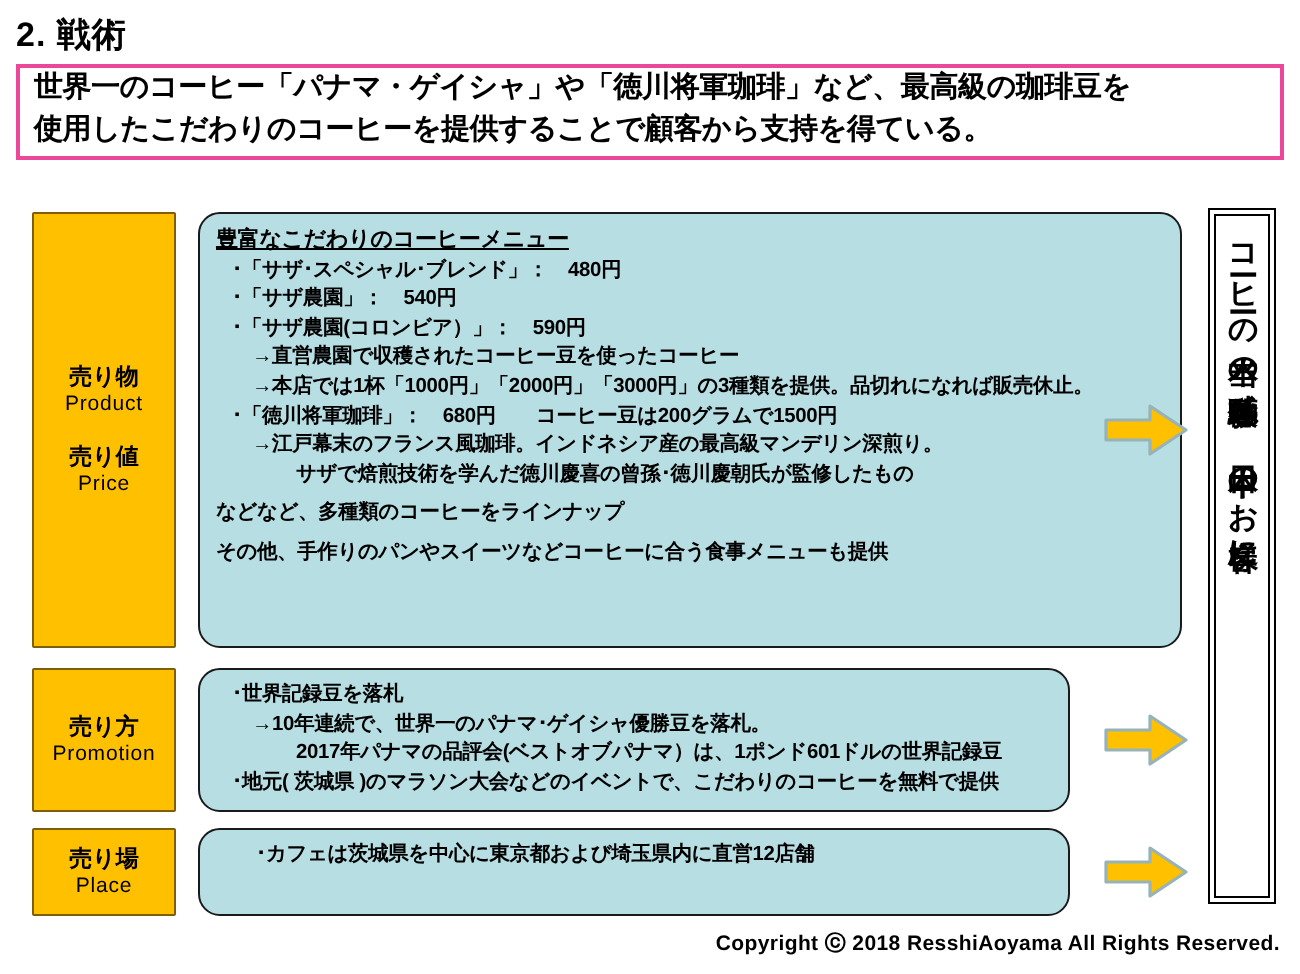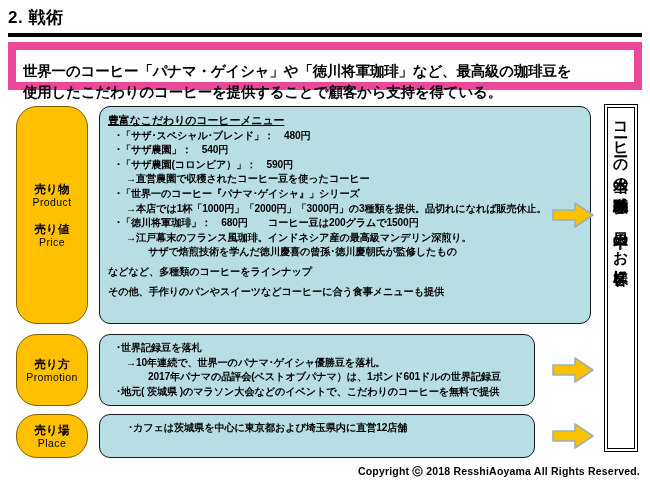--- a/index.html
+++ b/index.html
@@ -32,43 +32,43 @@
     top: 33px;
     width: 634px;
     height: 4px;
     background: #000000;
   }
 
   
   #headline-box {
     position: absolute;
     left: 8px;
-    top: 42px;
+    top: 32px;
     width: 634px;
     height: 48px;
     box-sizing: border-box;
-    border: 8px solid #ec4899;
+    border: 2px solid #ec4899;
     background: #ffffff;
-    padding: 11px 7px 0 7px;
+    padding: 0 7px 0 7px;
   }
   #headline-box .line {
     font-size: 14.5px;
     font-weight: bold;
     line-height: 21px;
     white-space: nowrap;
     letter-spacing: -0.2px;
   }
 
   
   .label-box {
     position: absolute;
     box-sizing: border-box;
     background: #ffc000;
     border: 1.2px solid #7f6000;
-    border-radius: 21px;
+    border-radius: 1px;
     display: flex;
     flex-direction: column;
     align-items: center;
     justify-content: center;
     gap: 2px;
   }
   .label-box .jp {
     font-size: 11.5px;
     font-weight: bold;
     letter-spacing: 0px;
@@ -180,21 +180,20 @@
     <div class="en">Price</div>
   </div>
 </div>
 
 <div class="content-box" style="left:99px; top:106px; width:492px; height:218px;">
   <div class="ln hdr">豊富なこだわりのコーヒーメニュー</div>
   <div class="ln ind1">･「サザ･スペシャル･ブレンド」：　480円</div>
   <div class="ln ind1">･「サザ農園」：　540円</div>
   <div class="ln ind1">･「サザ農園(コロンビア）」：　590円</div>
   <div class="ln ind2">→直営農園で収穫されたコーヒー豆を使ったコーヒー</div>
-  <div class="ln ind1">･「世界一のコーヒー『パナマ･ゲイシャ』」シリーズ</div>
   <div class="ln ind2">→本店では1杯「1000円」「2000円」「3000円」の3種類を提供。品切れになれば販売休止。</div>
   <div class="ln ind1">･「徳川将軍珈琲」：　680円　　コーヒー豆は200グラムで1500円</div>
   <div class="ln ind2">→江戸幕末のフランス風珈琲。インドネシア産の最高級マンデリン深煎り。</div>
   <div class="ln ind3">サザで焙煎技術を学んだ徳川慶喜の曾孫･徳川慶朝氏が監修したもの</div>
   <div class="ln ind0 gap-top">などなど、多種類のコーヒーをラインナップ</div>
   <div class="ln ind0 gap-top">その他、手作りのパンやスイーツなどコーヒーに合う食事メニューも提供</div>
 </div>
 
 <div class="label-box" style="left:16px; top:334px; width:72px; height:72px;justify-content:center;">
   <div class="pair">

